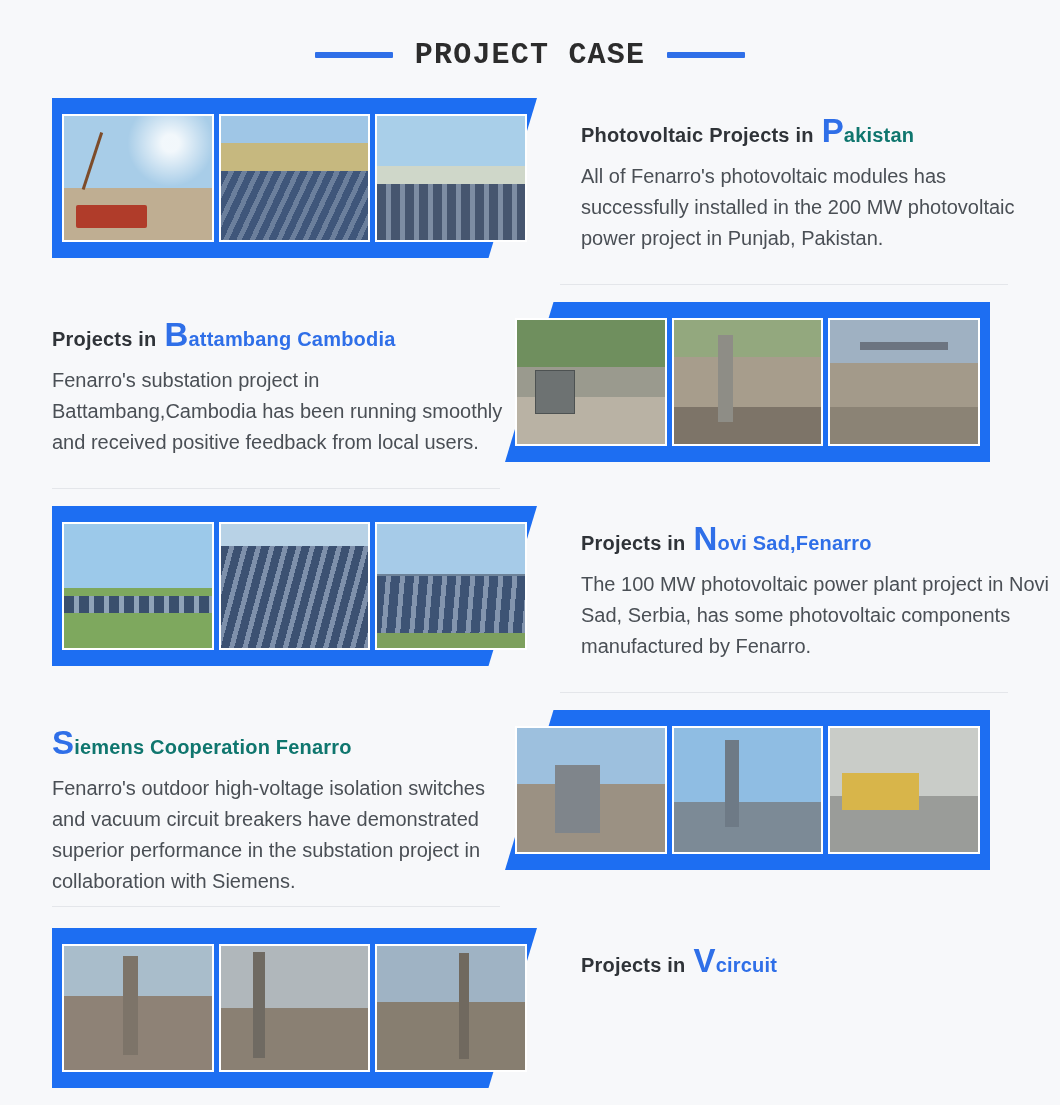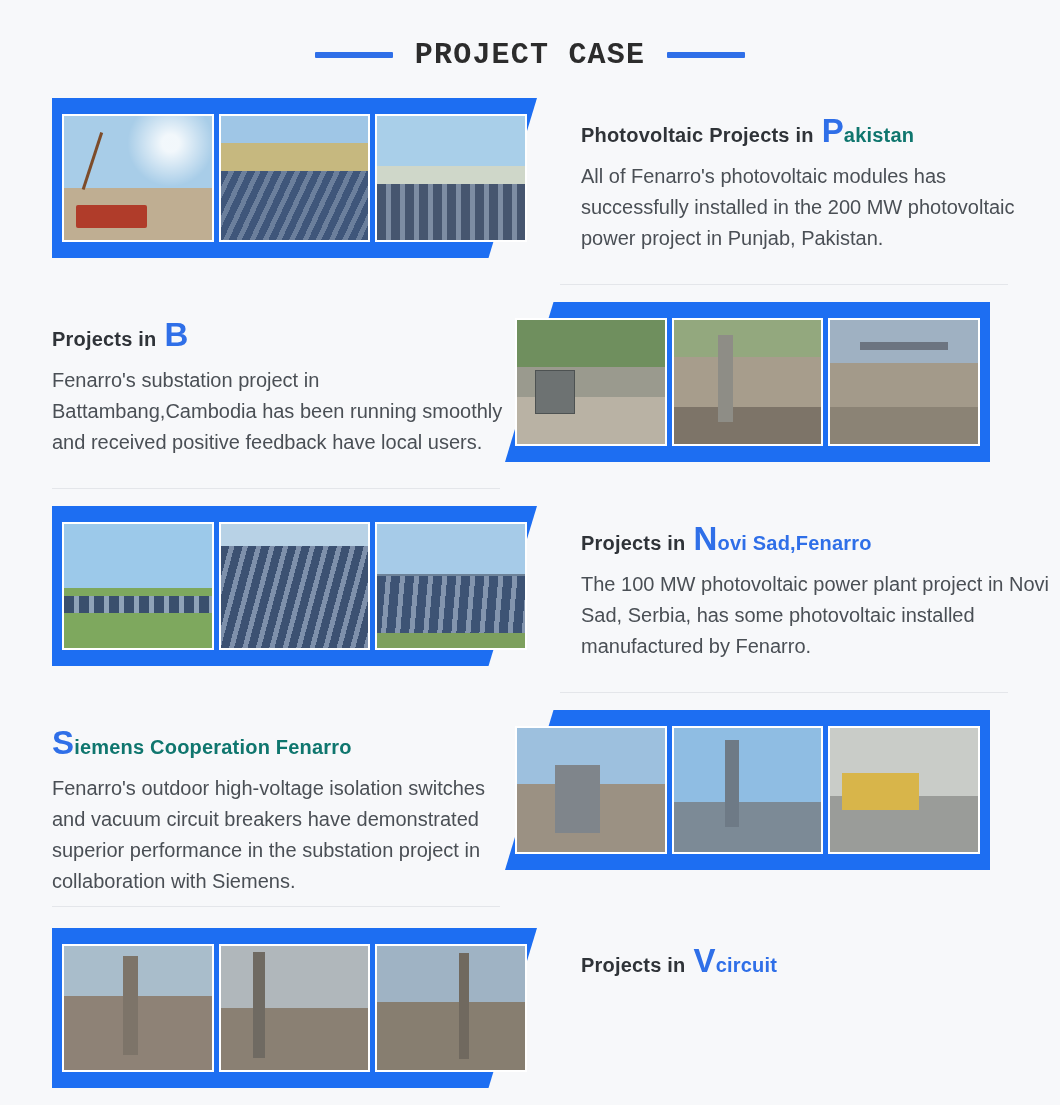--- a/index.html
+++ b/index.html
@@ -291,42 +291,43 @@
       <div class="photos">
         <div class="photo substation-a"></div>
         <div class="photo substation-b"></div>
         <div class="photo substation-c"></div>
       </div>
     </div>
     <div class="half text-block">
       <div class="case-title accent-rest">
         <span class="pre">Projects in</span>
         <span class="lead">B</span>
-      </div>
-      <div class="case-desc">Fenarro's substation project in Battambang,Cambodia has been running smoothly and received positive feedback have local users.</div>
+        <span class="rest">attambang Cambodia</span>
+      </div>
+      <div class="case-desc">Fenarro's substation project in Battambang,Cambodia has been running smoothly and received positive feedback from local users.</div>
     </div>
     <div class="divider" style="left:52px; width:448px; top:186px;"></div>
   </div>
 
   <div class="case-row row-media-left" style="height:196px;">
     <div class="half media-block" style="top:0;">
       <div class="media-band clip-left"></div>
       <div class="photos">
         <div class="photo pv-green"></div>
         <div class="photo pv-rows"></div>
         <div class="photo pv-wide"></div>
       </div>
     </div>
     <div class="half text-block">
       <div class="case-title accent-rest">
         <span class="pre">Projects in</span>
         <span class="lead">N</span>
         <span class="rest">ovi Sad,Fenarro</span>
       </div>
-      <div class="case-desc">The 100 MW photovoltaic power plant project in Novi Sad, Serbia, has some photovoltaic installed manufactured by Fenarro.</div>
+      <div class="case-desc">The 100 MW photovoltaic power plant project in Novi Sad, Serbia, has some photovoltaic components manufactured by Fenarro.</div>
     </div>
     <div class="divider" style="left:560px; width:448px; top:186px;"></div>
   </div>
 
   <div class="case-row row-media-right" style="height:210px;">
     <div class="half media-block" style="top:0;">
       <div class="media-band clip-right"></div>
       <div class="photos">
         <div class="photo sw-yard"></div>
         <div class="photo sw-insulator"></div>

